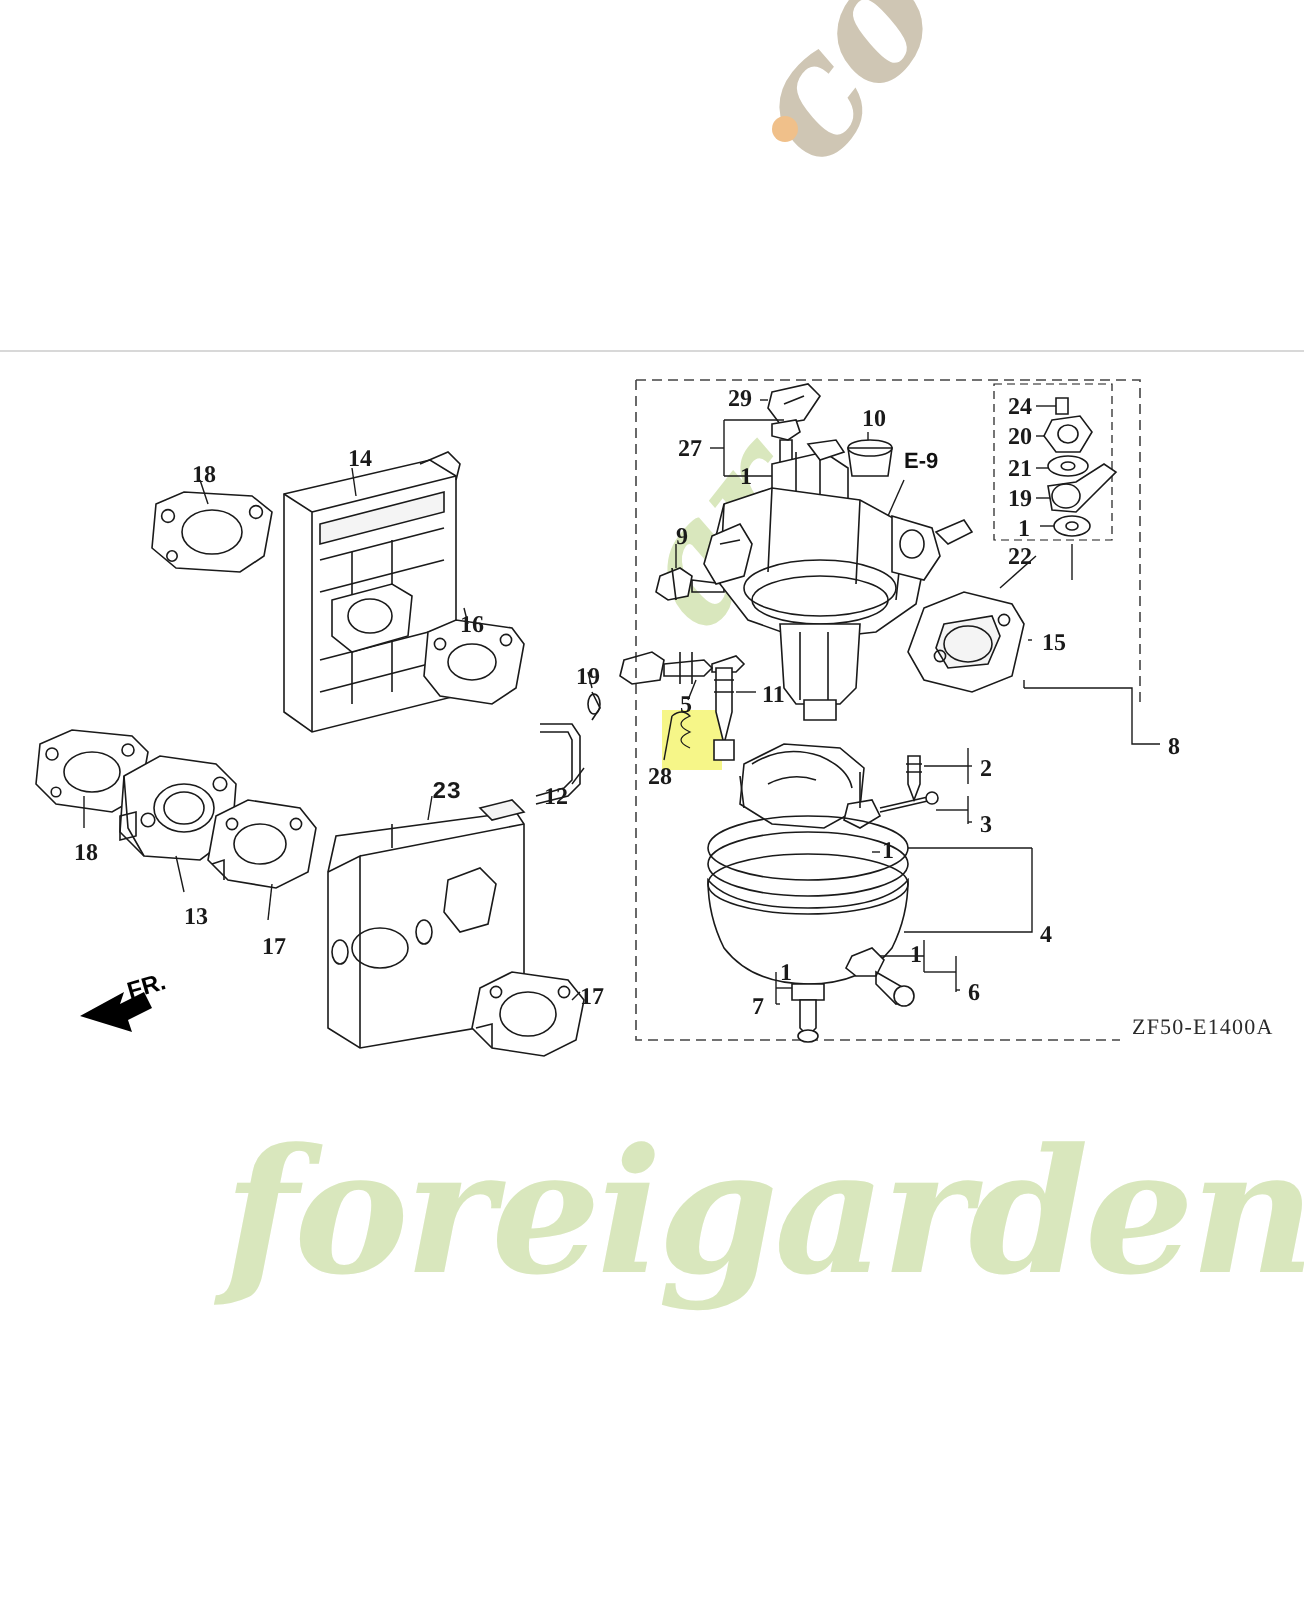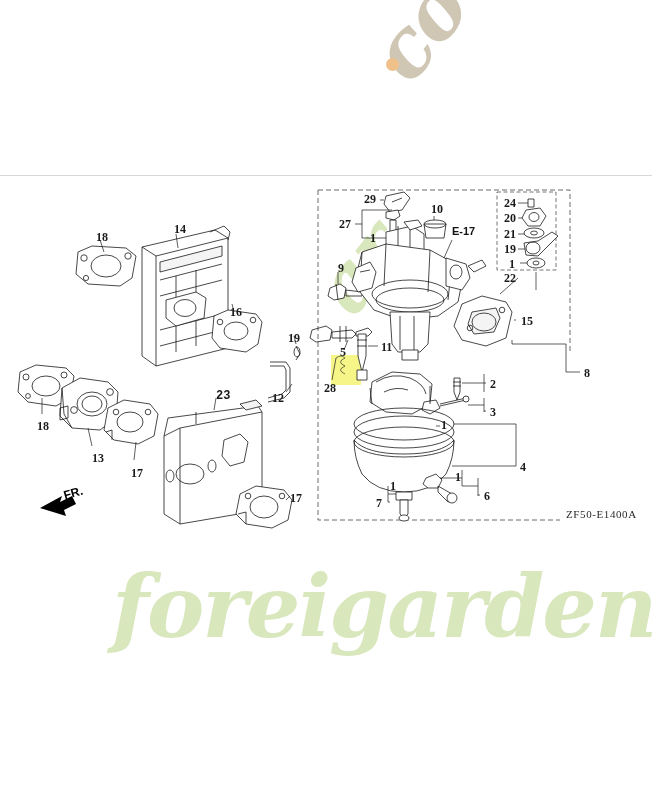--- a/index.html
+++ b/index.html
@@ -451,19 +451,19 @@
   <div class="num" style="left:584px; top:367px;">8</div>
   <div class="num" style="left:490px; top:378px;">2</div>
   <div class="num" style="left:490px; top:406px;">3</div>
   <div class="num" style="left:441px; top:419px;">1</div>
   <div class="num" style="left:520px; top:461px;">4</div>
   <div class="num" style="left:390px; top:480px;">1</div>
   <div class="num" style="left:376px; top:497px;">7</div>
   <div class="num" style="left:455px; top:471px;">1</div>
   <div class="num" style="left:484px; top:490px;">6</div>
 
-  <div class="ref-tag" style="left:452px; top:225px;">E-17</div>
+  <div class="ref-tag" style="left:452px; top:225px;">E-9</div>
 
   <div class="fr-label" style="left:62px; top:489px;">FR.</div>
 
   <div class="code" style="left:566px; top:508px;text-align:right;">ZF50-E1400A</div>
 
 </div>
 
 </body></html>

